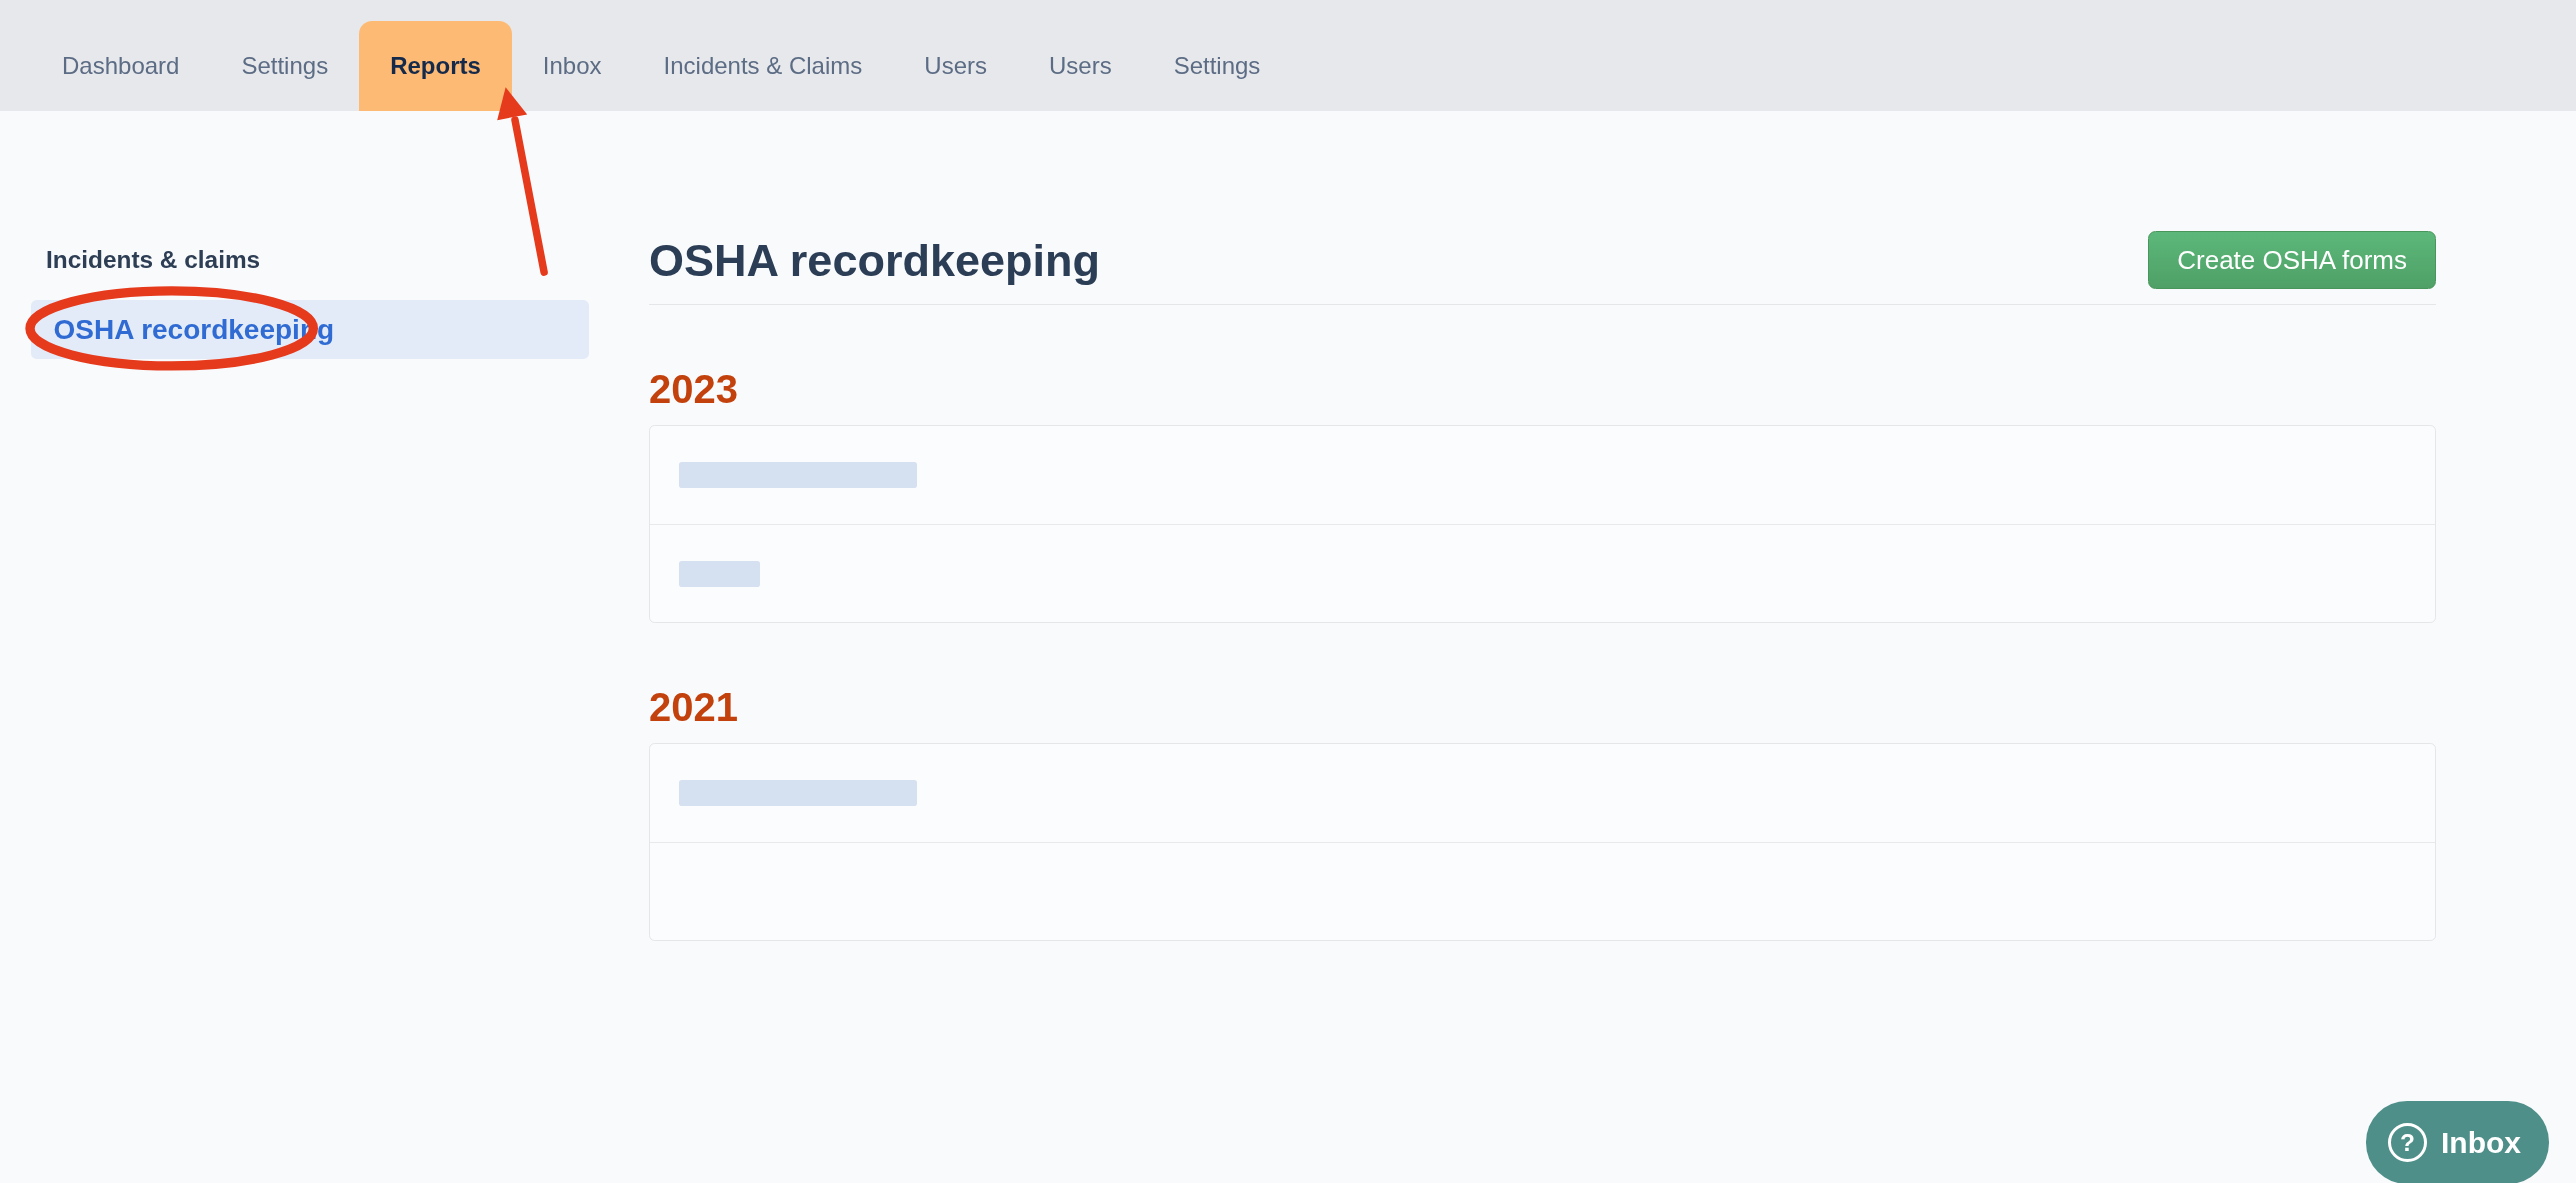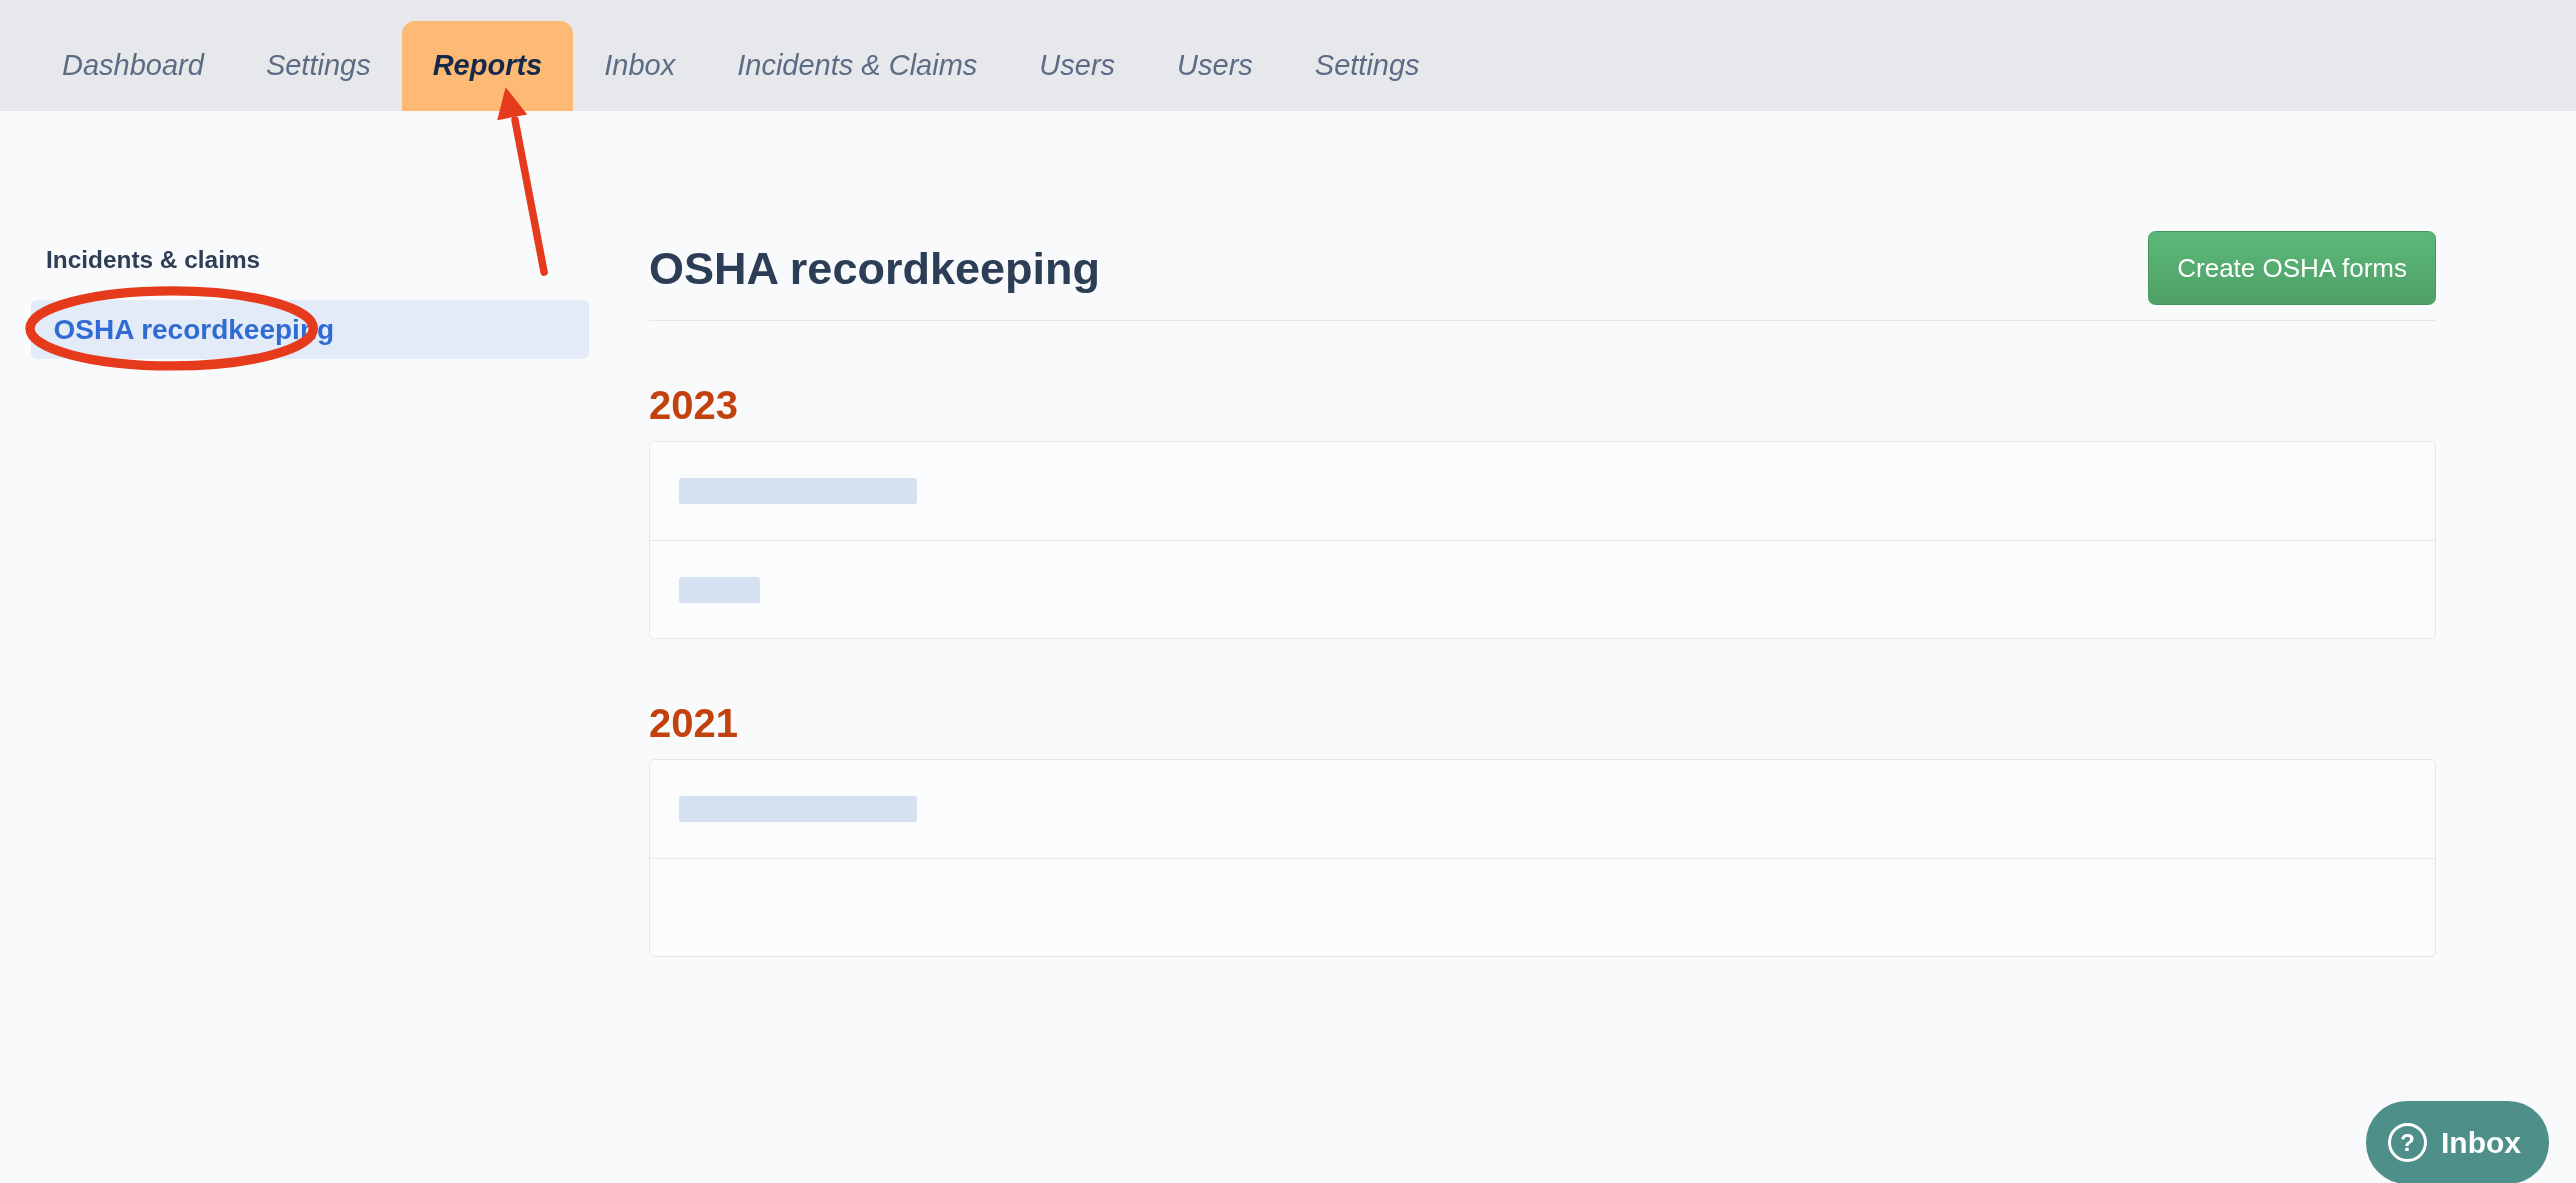--- a/index.html
+++ b/index.html
@@ -15,26 +15,25 @@
   .topnav {
     height: 111px;
     background: #e7e8eb;
     display: flex;
     align-items: stretch;
     padding: 20.6px 0 0 31px;
   }
   .nav-item {
     display: flex; align-items: center;
     padding: 0 31px;
-    font-size: 29px; font-weight: 500;
+    font-size: 24px; font-weight: 500;
     color: #5c6c85;
     text-decoration: none;
     cursor: pointer;
     white-space: nowrap;
-    font-style: italic;
   }
   .nav-item.active {
     background: #fdba74;
     border-radius: 13px 13px 0 0;
     color: #15294b;
     font-weight: 600;
   }
 
   
   .sidebar { position: absolute; left: 0; top: 111px; width: 619px; }
@@ -60,21 +59,21 @@
   .main-header {
     margin-top: 120px;
     display: flex; align-items: center; justify-content: space-between;
   }
   .page-title {
     font-size: 45px; font-weight: 700;
     color: #2c3e55;
     line-height: 53px;
   }
   .create-btn {
-    height: 74px;
+    height: 58px;
     padding: 0 28px;
     border: 0.9px solid #489659;
     border-radius: 7.5px;
     background: linear-gradient(#5cb87a, #4fa066);
     color: #ffffff;
     font-size: 26px; font-weight: 500;
     font-family: inherit;
     display: flex; align-items: center;
     cursor: pointer;
     white-space: nowrap;

